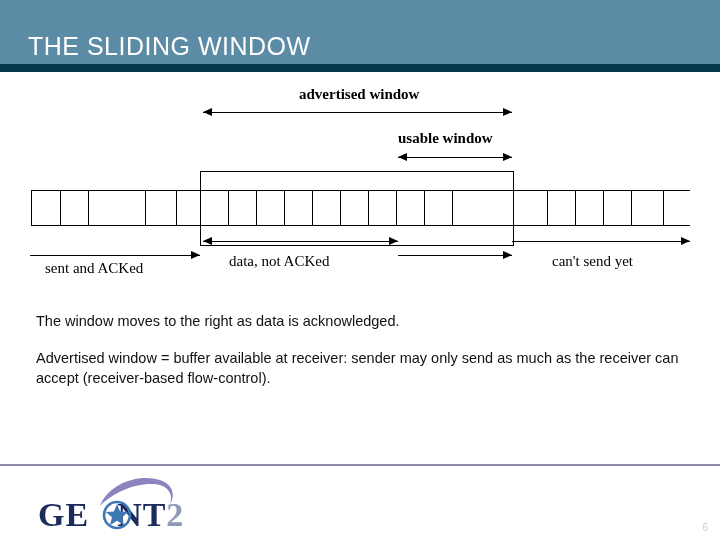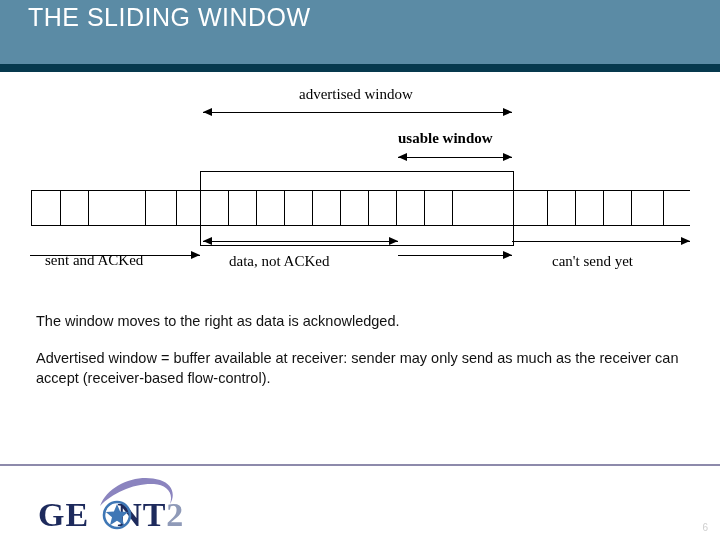--- a/index.html
+++ b/index.html
@@ -27,21 +27,21 @@
     background: #5b8ba5;
   }
   .header-rule {
     position: absolute;
     left: 0; top: 64px;
     width: 720px; height: 8px;
     background: #06394e;
   }
   .slide-title {
     position: absolute;
-    left: 28px; top: 3px;
+    left: 28px; top: 32px;
     font-family: "Liberation Sans", sans-serif;
     font-size: 25px;
     font-weight: 400;
     letter-spacing: 0.5px;
     color: #ffffff;
     white-space: nowrap;
   }
 
   
   .diagram {
@@ -137,21 +137,21 @@
 <body>
 
 <div id="slide">
 
   <div class="header-band"></div>
   <div class="header-rule"></div>
   <div class="slide-title">THE SLIDING WINDOW</div>
 
   <div class="diagram">
 
-    <div class="dlabel" style="left:299px; top:14px;">advertised window</div>
+    <div class="dlabel" style="left:299px; top:14px;font-weight:bold;">advertised window</div>
     <div class="dlabel" style="left:398px; top:58px;font-weight:bold;">usable window</div>
 
     <div class="hline" style="left:203px; top:40px; width:309px;"></div>
     <div class="arrow-head left" style="left:203px; top:35.5px;"></div>
     <div class="arrow-head right" style="left:503px; top:35.5px;"></div>
 
     <div class="hline" style="left:398px; top:85px; width:114px;"></div>
     <div class="arrow-head left" style="left:398px; top:80.5px;"></div>
     <div class="arrow-head right" style="left:503px; top:80.5px;"></div>
 
@@ -175,21 +175,21 @@
     <div class="cell-div" style="left:547px; top:118px; height:35px;"></div>
     <div class="cell-div" style="left:575px; top:118px; height:35px;"></div>
     <div class="cell-div" style="left:603px; top:118px; height:35px;"></div>
     <div class="cell-div" style="left:631px; top:118px; height:35px;"></div>
     <div class="cell-div" style="left:663px; top:118px; height:35px;"></div>
 
     <div class="window-box" style="left:200px; top:99px; width:312px; height:73px;"></div>
 
     <div class="hline" style="left:30px; top:183px; width:170px;"></div>
     <div class="arrow-head right" style="left:191px; top:178.5px;"></div>
-    <div class="dlabel" style="left:45px; top:180px;text-align:center;">sent and ACKed</div>
+    <div class="dlabel" style="left:45px; top:188px;text-align:center;">sent and ACKed</div>
 
     <div class="hline" style="left:203px; top:169px; width:195px;"></div>
     <div class="arrow-head left" style="left:203px; top:164.5px;"></div>
     <div class="arrow-head right" style="left:389px; top:164.5px;"></div>
     <div class="dlabel" style="left:229px; top:181px;">data, not ACKed</div>
 
     <div class="hline" style="left:398px; top:183px; width:114px;"></div>
     <div class="arrow-head right" style="left:503px; top:178.5px;"></div>
 
     <div class="hline" style="left:512px; top:169px; width:178px;"></div>

